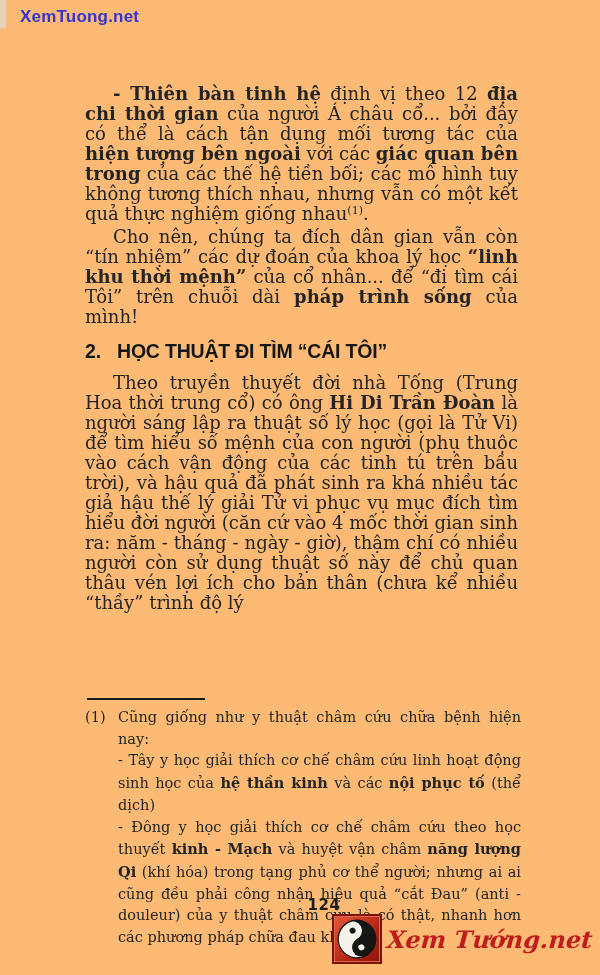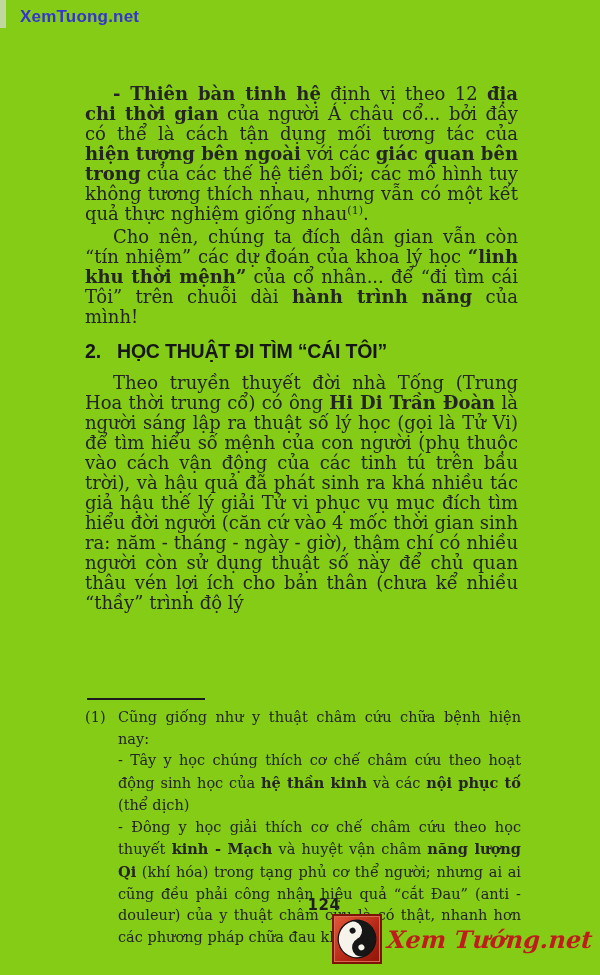--- a/index.html
+++ b/index.html
@@ -4,21 +4,21 @@
 <style>
   * { margin: 0; padding: 0; box-sizing: border-box; }
   html, body { background: #ffffff; }
   body {
     width: 600px; height: 975px;
     font-family: "DejaVu Serif", serif;
     position: relative; overflow: hidden;
   }
   .page {
     position: absolute; inset: 0;
-    background: #84cc16;
+    background: #fdba74;
   }
   .scan-edge {
     position: absolute; left: 0; top: 0;
     width: 6px; height: 28px;
     background: #dcdcdc; opacity: .7;
   }
   .watermark {
     position: absolute; left: 20px; top: 7px;
     font-family: "Liberation Sans", sans-serif;
     font-weight: bold; font-size: 17px;
@@ -86,35 +86,35 @@
 <body>
 
 <div class="page">
 
   <div class="scan-edge"></div>
 
   <div class="watermark">XemTuong.net</div>
 
   <div class="column">
     <p class="para"><span class="b">- Thiên bàn tinh hệ</span><span> định vị theo 12 </span><span class="b">địa chi thời gian</span><span> của người Á châu cổ... bởi đây có thể là cách tận dụng mối tương tác của </span><span class="b">hiện tượng bên ngoài</span><span> với các </span><span class="b">giác quan bên trong</span><span> của các thế hệ tiền bối; các mô hình tuy không tương thích nhau, nhưng vẫn có một kết quả thực nghiệm giống nhau</span><span class="sup">(1)</span><span>.</span></p>
-    <p class="para"><span>Cho nên, chúng ta đích dân gian vẫn còn “tín nhiệm” các dự đoán của khoa lý học </span><span class="b">“linh khu thời mệnh”</span><span> của cổ nhân... để “đi tìm cái Tôi” trên chuỗi dài </span><span class="b">hành trình năng</span><span> của mình!</span></p>
+    <p class="para"><span>Cho nên, chúng ta đích dân gian vẫn còn “tín nhiệm” các dự đoán của khoa lý học </span><span class="b">“linh khu thời mệnh”</span><span> của cổ nhân... để “đi tìm cái Tôi” trên chuỗi dài </span><span class="b">pháp trình sống</span><span> của mình!</span></p>
     <h2 class="heading">
       <span class="h-num">2.</span>
       <span class="h-title">HỌC THUẬT ĐI TÌM “CÁI TÔI”</span>
     </h2>
     <p class="para"><span>Theo truyền thuyết đời nhà Tống (Trung Hoa thời trung cổ) có ông </span><span class="b">Hi Di Trần Đoàn</span><span> là người sáng lập ra thuật số lý học (gọi là Tử Vi) để tìm hiểu số mệnh của con người (phụ thuộc vào cách vận động của các tinh tú trên bầu trời), và hậu quả đã phát sinh ra khá nhiều tác giả hậu thế lý giải Tử vi phục vụ mục đích tìm hiểu đời người (căn cứ vào 4 mốc thời gian sinh ra: năm - tháng - ngày - giờ), thậm chí có nhiều người còn sử dụng thuật số này để chủ quan thâu vén lợi ích cho bản thân (chưa kể nhiều “thầy” trình độ lý</span></p>
   </div>
 
   <div class="footnote">
     <div class="fn-rule"></div>
     <div class="fn-first">
       <span class="fn-marker">(1)</span>
       <span>Cũng giống như y thuật châm cứu chữa bệnh hiện nay:</span>
     </div>
-    <div class="fn-item"><span>- Tây y học chúng thích cơ chế châm cứu theo hoạt động sinh học của </span><span class="b">hệ thần kinh</span><span> và các </span><span class="b">nội phục tố</span><span> (thể dịch)</span></div>
+    <div class="fn-item"><span>- Tây y học giải thích cơ chế châm cứu linh hoạt động sinh học của </span><span class="b">hệ thần kinh</span><span> và các </span><span class="b">nội phục tố</span><span> (thể dịch)</span></div>
     <div class="fn-item"><span>- Đông y học giải thích cơ chế châm cứu theo học thuyết </span><span class="b">kinh - Mạch</span><span> và huyệt vận châm </span><span class="b">năng lượng Qi</span><span> (khí hóa) trong tạng phủ cơ thể người; nhưng ai ai cũng đều phải công nhận hiệu quả “cắt Đau” (anti - douleur) của y thuật châm cứu là có thật, nhanh hơn các phương pháp chữa đau khác.</span></div>
   </div>
 
   <div class="page-number">124</div>
 
   <div class="logo">
     <div class="logo-box">
       <svg viewBox="0 0 100 100" aria-hidden="true">
         <circle cx="50" cy="50" r="47" fill="#f6f3ea"></circle>
         <path d="M50,3 A47,47 0 0 1 50,97 Z" fill="#161616"></path>

